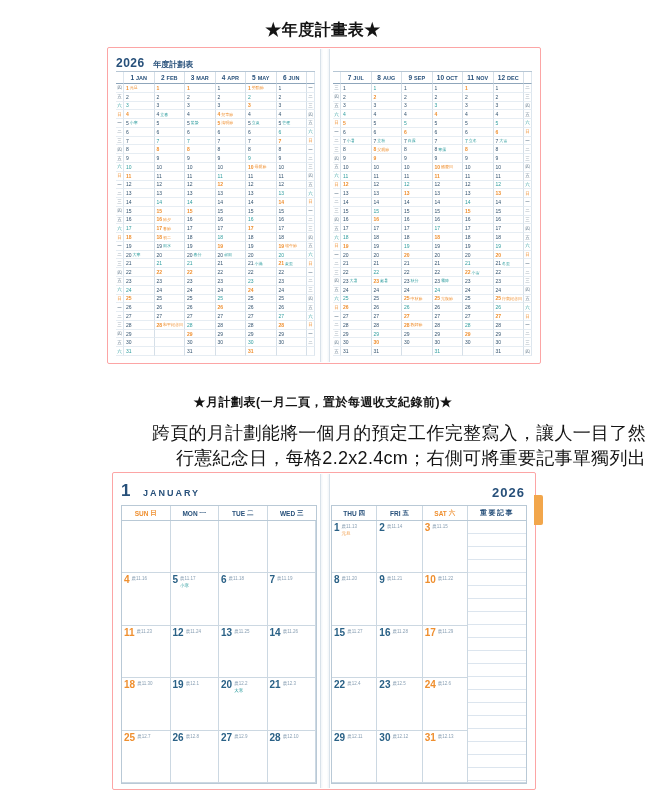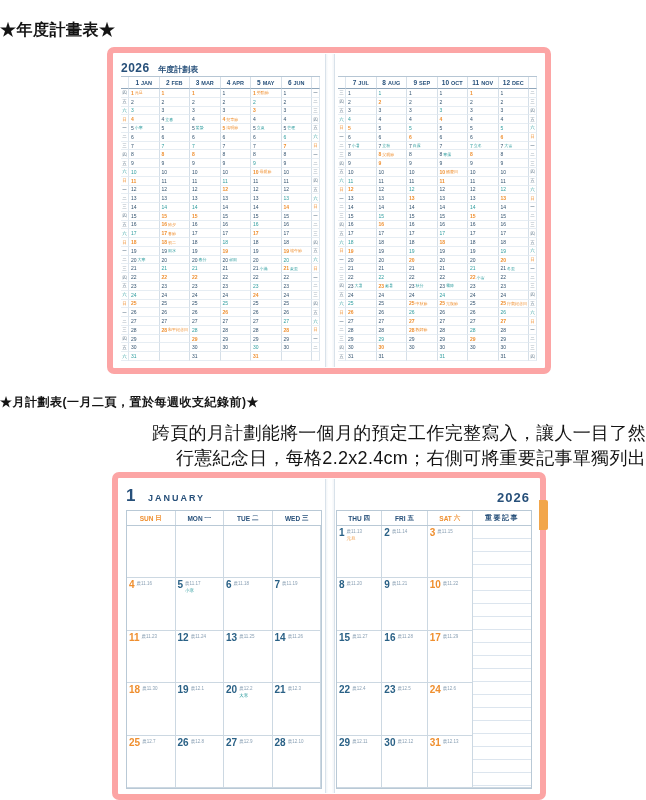--- a/index.html
+++ b/index.html
@@ -1,26 +1,26 @@
 <!DOCTYPE html>
 <html><head>
 <meta charset="utf-8">
 <style>
   html,body{margin:0;padding:0}
   body{width:646px;height:800px;position:relative;background:#ffffff;
        font-family:"Liberation Sans",sans-serif;overflow:hidden;color:#141414}
 
-  .sec-title{position:absolute;left:0;width:646px;text-align:left;font-weight:600;letter-spacing:.5px}
+  .sec-title{position:absolute;left:0;width:646px;text-align:center;font-weight:600;letter-spacing:.5px}
   .t1{top:20px;font-size:16px}
   .t2{top:394px;font-size:12px}
   .sec-desc{position:absolute;left:0;width:646px;text-align:right;font-size:18px;font-weight:500;letter-spacing:.3px}
   .d1{top:421px}
   .d2{top:446px}
 
-  .spread{position:absolute;background:#fff;border:6px solid #fca5a5;border-radius:7px}
+  .spread{position:absolute;background:#fff;border:1px solid #fca5a5;border-radius:2px}
   .spread.yearly{left:107px;top:47px;width:432px;height:315px}
   .spread.monthly{left:112px;top:472px;width:422px;height:316px}
   .gutter{position:absolute;top:1px;bottom:1px;left:50%;width:8px;margin-left:-4px;
           border-left:1px solid #d9e2ea;border-right:1px solid #d9e2ea;
           background:linear-gradient(to right,#f2f5f8,#fff 30%,#fff 70%,#f2f5f8)}
 
   
   .y-page{position:absolute;top:7px;height:301px}
   .y-page.left{left:8px;width:199px}
   .y-page.right{left:225px;width:199px}

